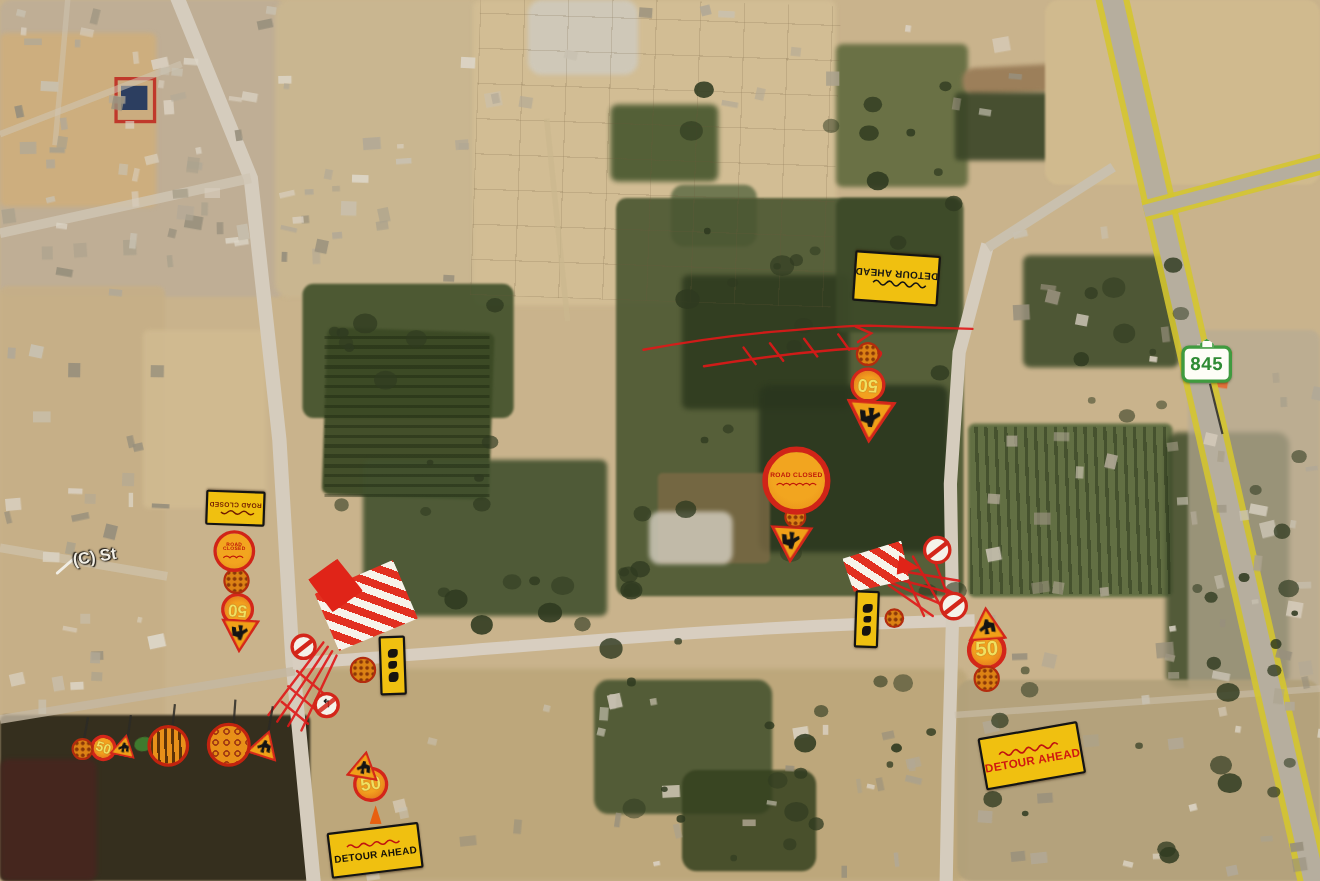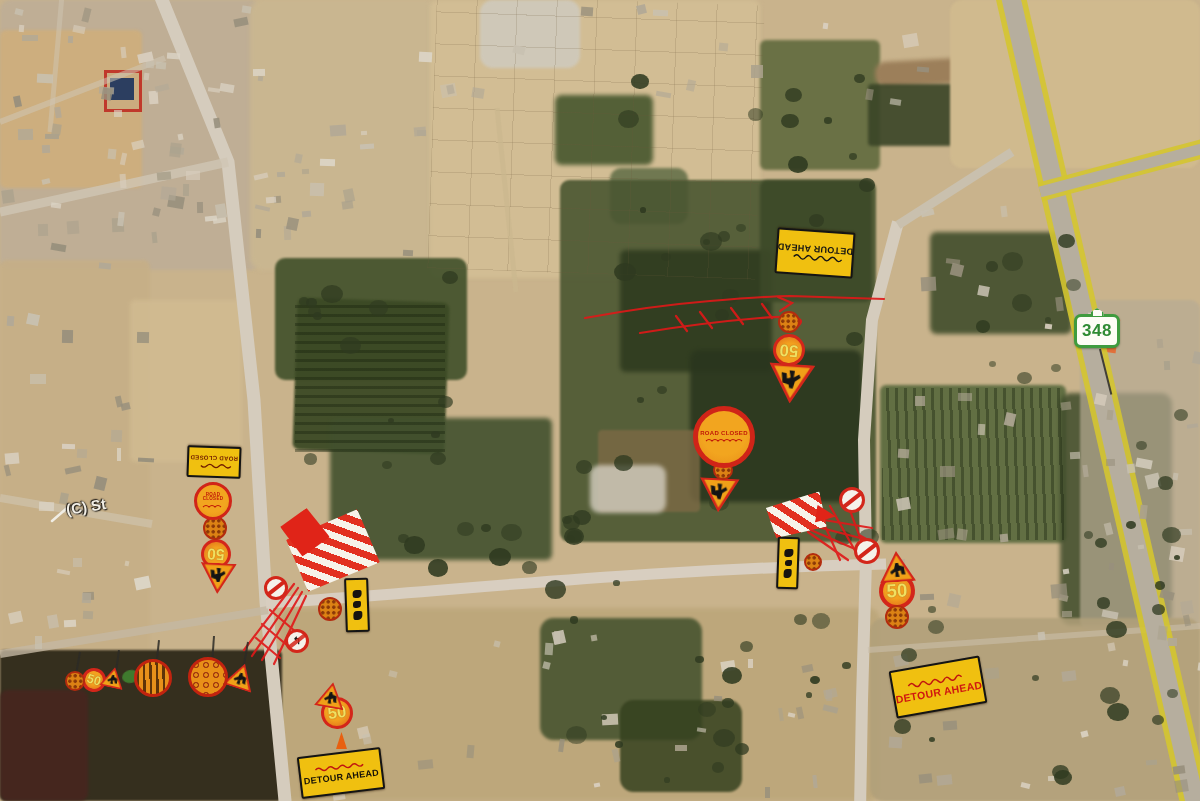--- a/index.html
+++ b/index.html
@@ -559,21 +559,21 @@
         <path d="M2,4 q3,-3 6,0 t6,0 t6,0 t6,0 t6,0 t6,0 t6,0 t6,0" stroke="#c01410" stroke-width="1.4" fill="none"></path>
         </svg>
       <span class="en" style="font-size:9px;color:#151008">DETOUR AHEAD</span>
     </div>
 
     <div class="cone" style="left:335px;top:732px;width:13px;height:17px"></div>
     <div class="gblob" style="left:122px;top:670px;width:17px;height:13px;transform:rotate(-12deg)"></div>
 
     <div class="shield" style="left:1074px;top:308px">
       <div class="tab"></div>
-      <div class="body">348</div>
+      <div class="body">845</div>
     </div>
 
     <div class="maplabel" style="left:66px;top:498px;font-size:15px;transform:rotate(-9deg)">(C) St</div>
   <div class="disc fifty" style="left: 773px; top: 334px; width: 32px; height: 32px; border: 3.84px solid rgb(211, 38, 26); font-size: 16.8px; transform: rotate(184deg);">50</div>
       <div class="disc fifty" style="left: 879px; top: 573px; width: 36px; height: 36px; border: 4.32px solid rgb(211, 38, 26); font-size: 18.9px; transform: rotate(-3deg);">50</div>
       <div class="disc fifty" style="left: 201px; top: 539px; width: 30px; height: 30px; border: 3.6px solid rgb(211, 38, 26); font-size: 15.75px; transform: rotate(184deg);">50</div>
       <div class="disc fifty" style="left: 82px; top: 668px; width: 24px; height: 24px; border: 3px solid rgb(211, 38, 26); font-size: 12.6px; transform: rotate(18deg);">50</div>
       <div class="disc fifty" style="left: 321px; top: 697px; width: 32px; height: 32px; border: 3.84px solid rgb(211, 38, 26); font-size: 16.8px; transform: rotate(-8deg);">50</div>
       <div class="tri" style="left: 768px; top: 364.22px; width: 46px; height: 39.56px; transform: rotate(184deg);">
         <div class="in"></div>

